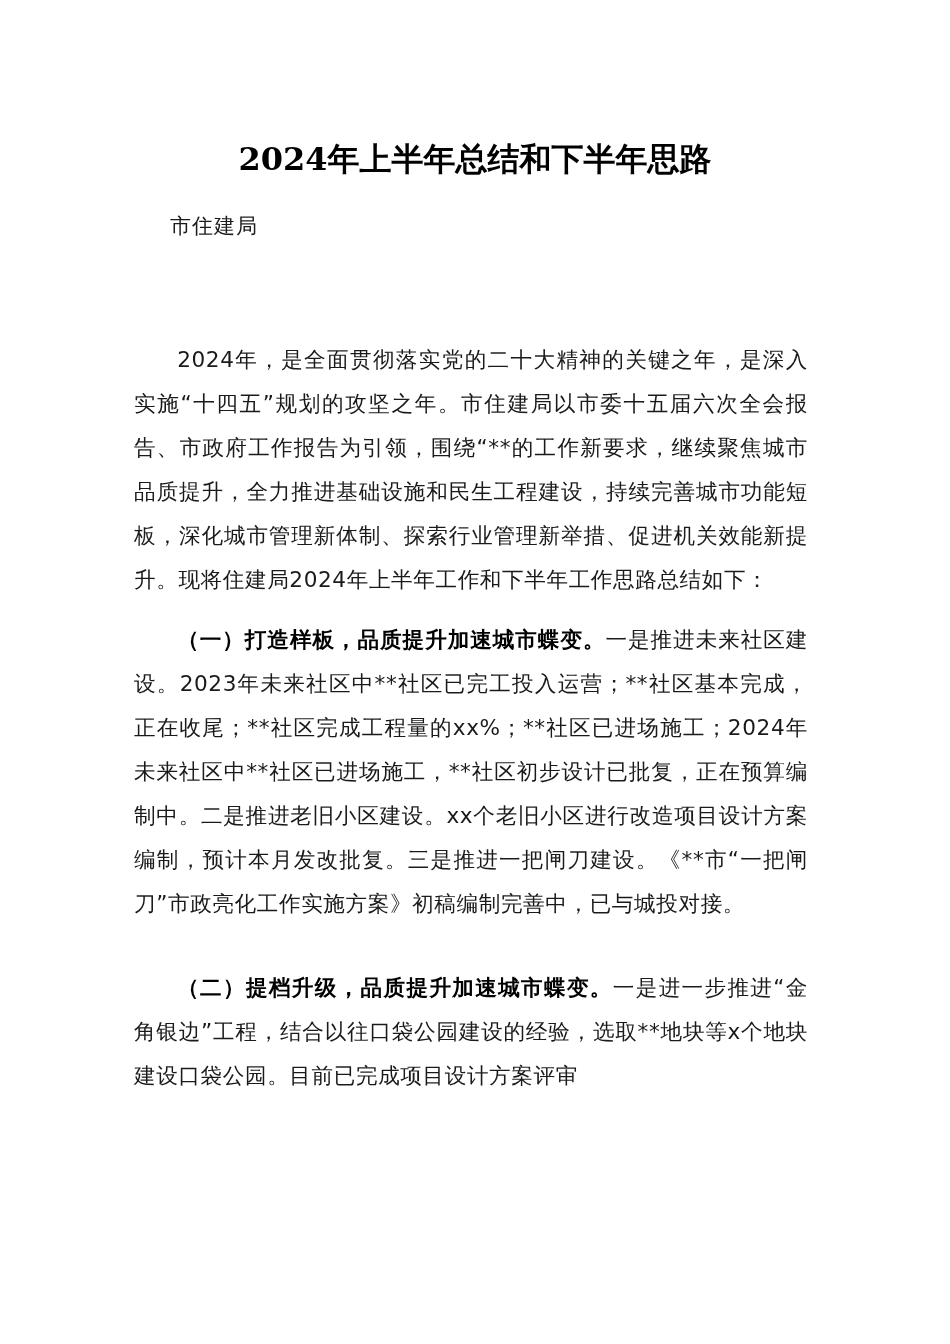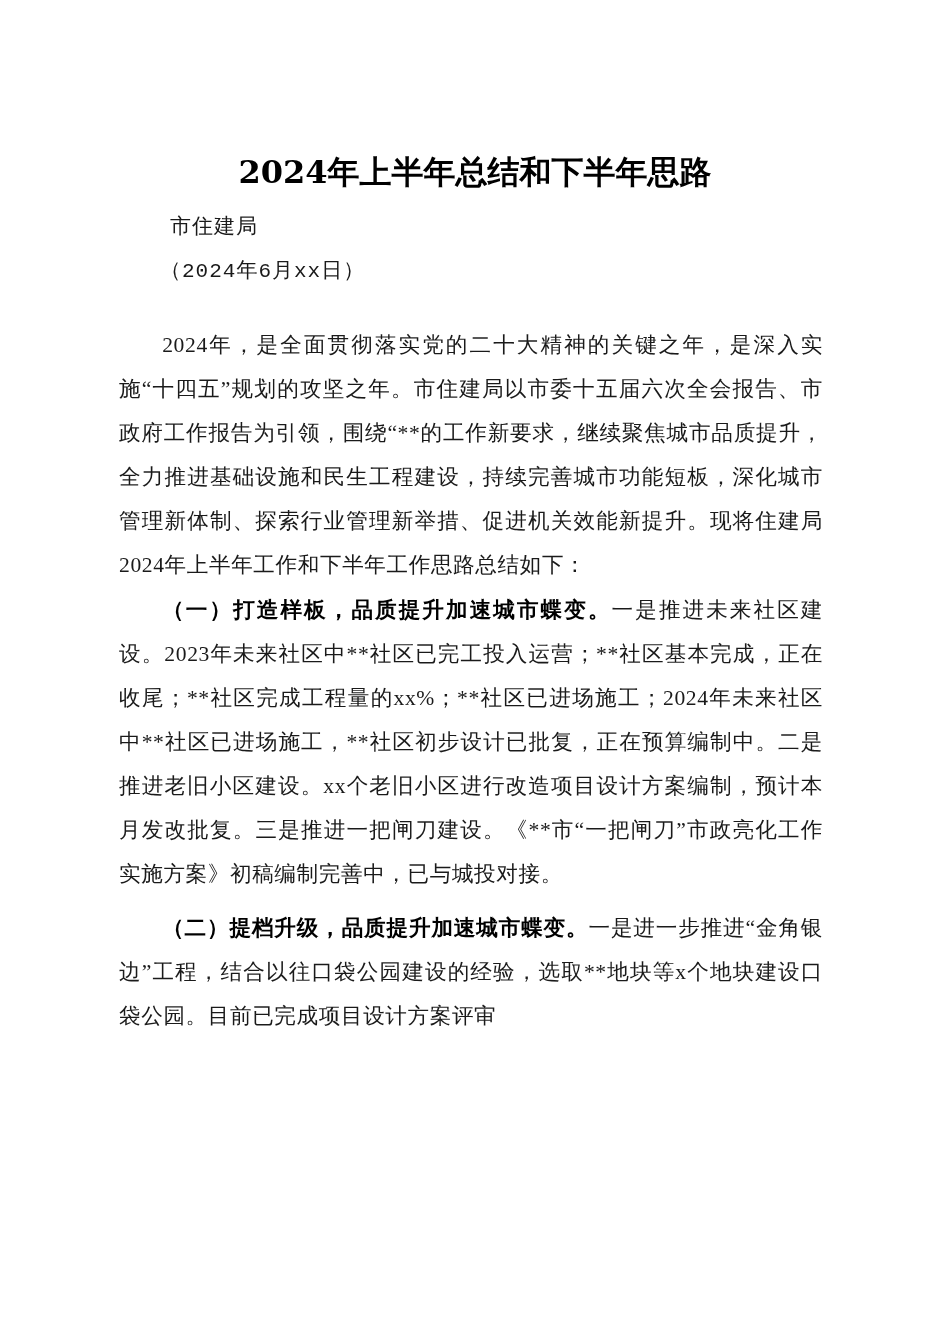--- a/index.html
+++ b/index.html
@@ -5,48 +5,47 @@
   html, body { margin: 0; padding: 0; background: #ffffff; }
   body {
     width: 950px; height: 1344px; position: relative; overflow: hidden;
     font-family: "DejaVu Serif", "Liberation Serif", serif;
     color: #1a1a1a;
   }
   .page { position: absolute; left: 0; top: 0; width: 950px; height: 1344px; background: #fff; }
   .title {
     position: absolute; left: 0; top: 138px; width: 950px; text-align: center;
     font-family: "DejaVu Serif", "Liberation Serif", serif;
-    font-weight: bold; font-size: 32px; letter-spacing: 0px; color: #000; margin-top: 13px;
+    font-weight: bold; font-size: 32px; letter-spacing: 0px; color: #000;
   }
   .meta {
     position: absolute; left: 170px; font-size: 21px; color: #1a1a1a;
     font-family: Liberation Mono, monospace; letter-spacing: 1px;
   }
   .body {
     position: absolute; left: 118px; top: 322px; width: 706px;
     font-family: "DejaVu Sans", sans-serif;
     font-size: 21.6px; line-height: 44px; color: #1a1a1a;
     text-align: justify; text-justify: inter-character; letter-spacing: 0.6px;
   }
-  .p { margin: 1px; text-indent: 2em; font-family: Liberation Serif, serif; }
+  .p { margin: 16px; text-indent: 2em; }
   .h1 {
     margin: 0; text-indent: 2em; font-family: "DejaVu Sans", sans-serif;
     font-weight: bold; color: #000;
   }
   .sub { font-weight: bold; color: #000; }
   .gap { height: 8px; }
 </style>
 </head>
 <body>
 
 <div class="page">
   <div class="title">2024年上半年总结和下半年思路</div>
 
   <div class="meta" style="top:212px;">市住建局</div>
-  <div class="meta" style="top:256px; left:160px;">（2024年6月xx日）</div>
 
   <div class="body">
     <p class="p">2024年，是全面贯彻落实党的二十大精神的关键之年，是深入实施“十四五”规划的攻坚之年。市住建局以市委十五届六次全会报告、市政府工作报告为引领，围绕“**的工作新要求，继续聚焦城市品质提升，全力推进基础设施和民生工程建设，持续完善城市功能短板，深化城市管理新体制、探索行业管理新举措、促进机关效能新提升。现将住建局2024年上半年工作和下半年工作思路总结如下：</p>
     <p class="p">
       <span class="sub">（一）打造样板，品质提升加速城市蝶变。</span><span>一是推进未来社区建设。2023年未来社区中**社区已完工投入运营；**社区基本完成，正在收尾；**社区完成工程量的xx%；**社区已进场施工；2024年未来社区中**社区已进场施工，**社区初步设计已批复，正在预算编制中。二是推进老旧小区建设。xx个老旧小区进行改造项目设计方案编制，预计本月发改批复。三是推进一把闸刀建设。《**市“一把闸刀”市政亮化工作实施方案》初稿编制完善中，已与城投对接。</span>
     </p>
     <div class="gap"></div>
     <p class="p">
       <span class="sub">（二）提档升级，品质提升加速城市蝶变。</span><span>一是进一步推进“金角银边”工程，结合以往口袋公园建设的经验，选取**地块等x个地块建设口袋公园。目前已完成项目设计方案评审</span>
     </p>

